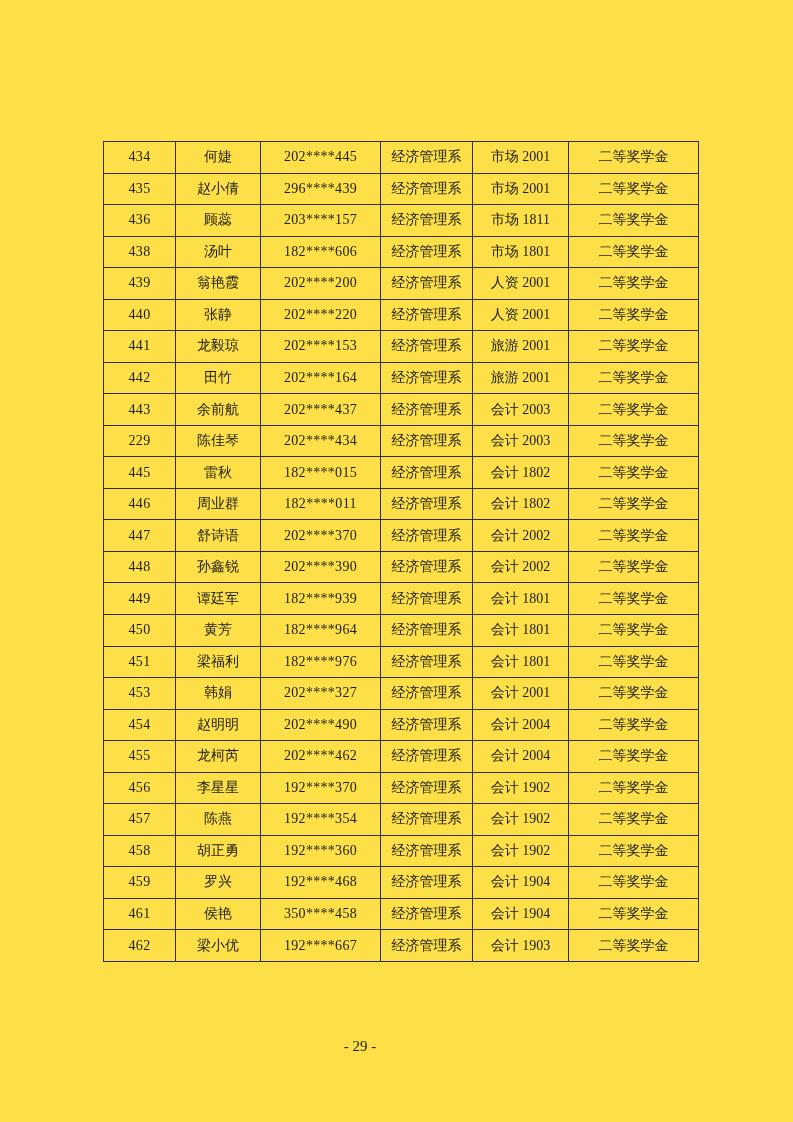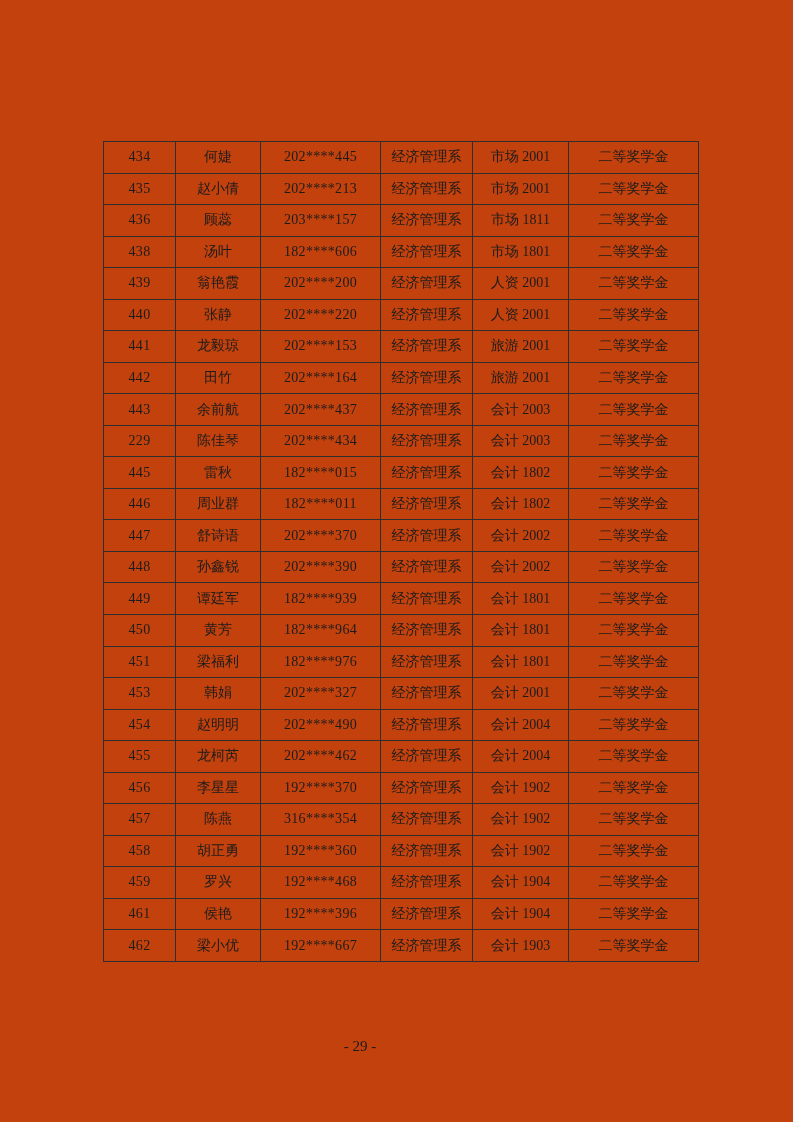--- a/index.html
+++ b/index.html
@@ -4,21 +4,21 @@
 <style>
   html, body {
     margin: 0;
     padding: 0;
     background: #ffffff;
   }
   .page {
     position: relative;
     width: 793px;
     height: 1122px;
-    background: #c2410c;
+    background: #fde047;
     font-family: "Liberation Serif", "DejaVu Serif", serif;
     color: #1c1c1c;
     overflow: hidden;
   }
   table.award-table {
     position: absolute;
     left: 103px;
     top: 141px;
     width: 595px;
     height: 821px;
@@ -69,21 +69,21 @@
       <td class="cell-no">434</td>
       <td class="cell-name">何婕</td>
       <td class="cell-sid">202****445</td>
       <td class="cell-dept">经济管理系</td>
       <td class="cell-class">市场 2001</td>
       <td class="cell-award">二等奖学金</td>
     </tr>
         <tr>
       <td class="cell-no">435</td>
       <td class="cell-name">赵小倩</td>
-      <td class="cell-sid">202****213</td>
+      <td class="cell-sid">296****439</td>
       <td class="cell-dept">经济管理系</td>
       <td class="cell-class">市场 2001</td>
       <td class="cell-award">二等奖学金</td>
     </tr>
         <tr>
       <td class="cell-no">436</td>
       <td class="cell-name">顾蕊</td>
       <td class="cell-sid">203****157</td>
       <td class="cell-dept">经济管理系</td>
       <td class="cell-class">市场 1811</td>
@@ -229,21 +229,21 @@
       <td class="cell-no">456</td>
       <td class="cell-name">李星星</td>
       <td class="cell-sid">192****370</td>
       <td class="cell-dept">经济管理系</td>
       <td class="cell-class">会计 1902</td>
       <td class="cell-award">二等奖学金</td>
     </tr>
         <tr>
       <td class="cell-no">457</td>
       <td class="cell-name">陈燕</td>
-      <td class="cell-sid">316****354</td>
+      <td class="cell-sid">192****354</td>
       <td class="cell-dept">经济管理系</td>
       <td class="cell-class">会计 1902</td>
       <td class="cell-award">二等奖学金</td>
     </tr>
         <tr>
       <td class="cell-no">458</td>
       <td class="cell-name">胡正勇</td>
       <td class="cell-sid">192****360</td>
       <td class="cell-dept">经济管理系</td>
       <td class="cell-class">会计 1902</td>
@@ -253,21 +253,21 @@
       <td class="cell-no">459</td>
       <td class="cell-name">罗兴</td>
       <td class="cell-sid">192****468</td>
       <td class="cell-dept">经济管理系</td>
       <td class="cell-class">会计 1904</td>
       <td class="cell-award">二等奖学金</td>
     </tr>
         <tr>
       <td class="cell-no">461</td>
       <td class="cell-name">侯艳</td>
-      <td class="cell-sid">192****396</td>
+      <td class="cell-sid">350****458</td>
       <td class="cell-dept">经济管理系</td>
       <td class="cell-class">会计 1904</td>
       <td class="cell-award">二等奖学金</td>
     </tr>
         <tr>
       <td class="cell-no">462</td>
       <td class="cell-name">梁小优</td>
       <td class="cell-sid">192****667</td>
       <td class="cell-dept">经济管理系</td>
       <td class="cell-class">会计 1903</td>

